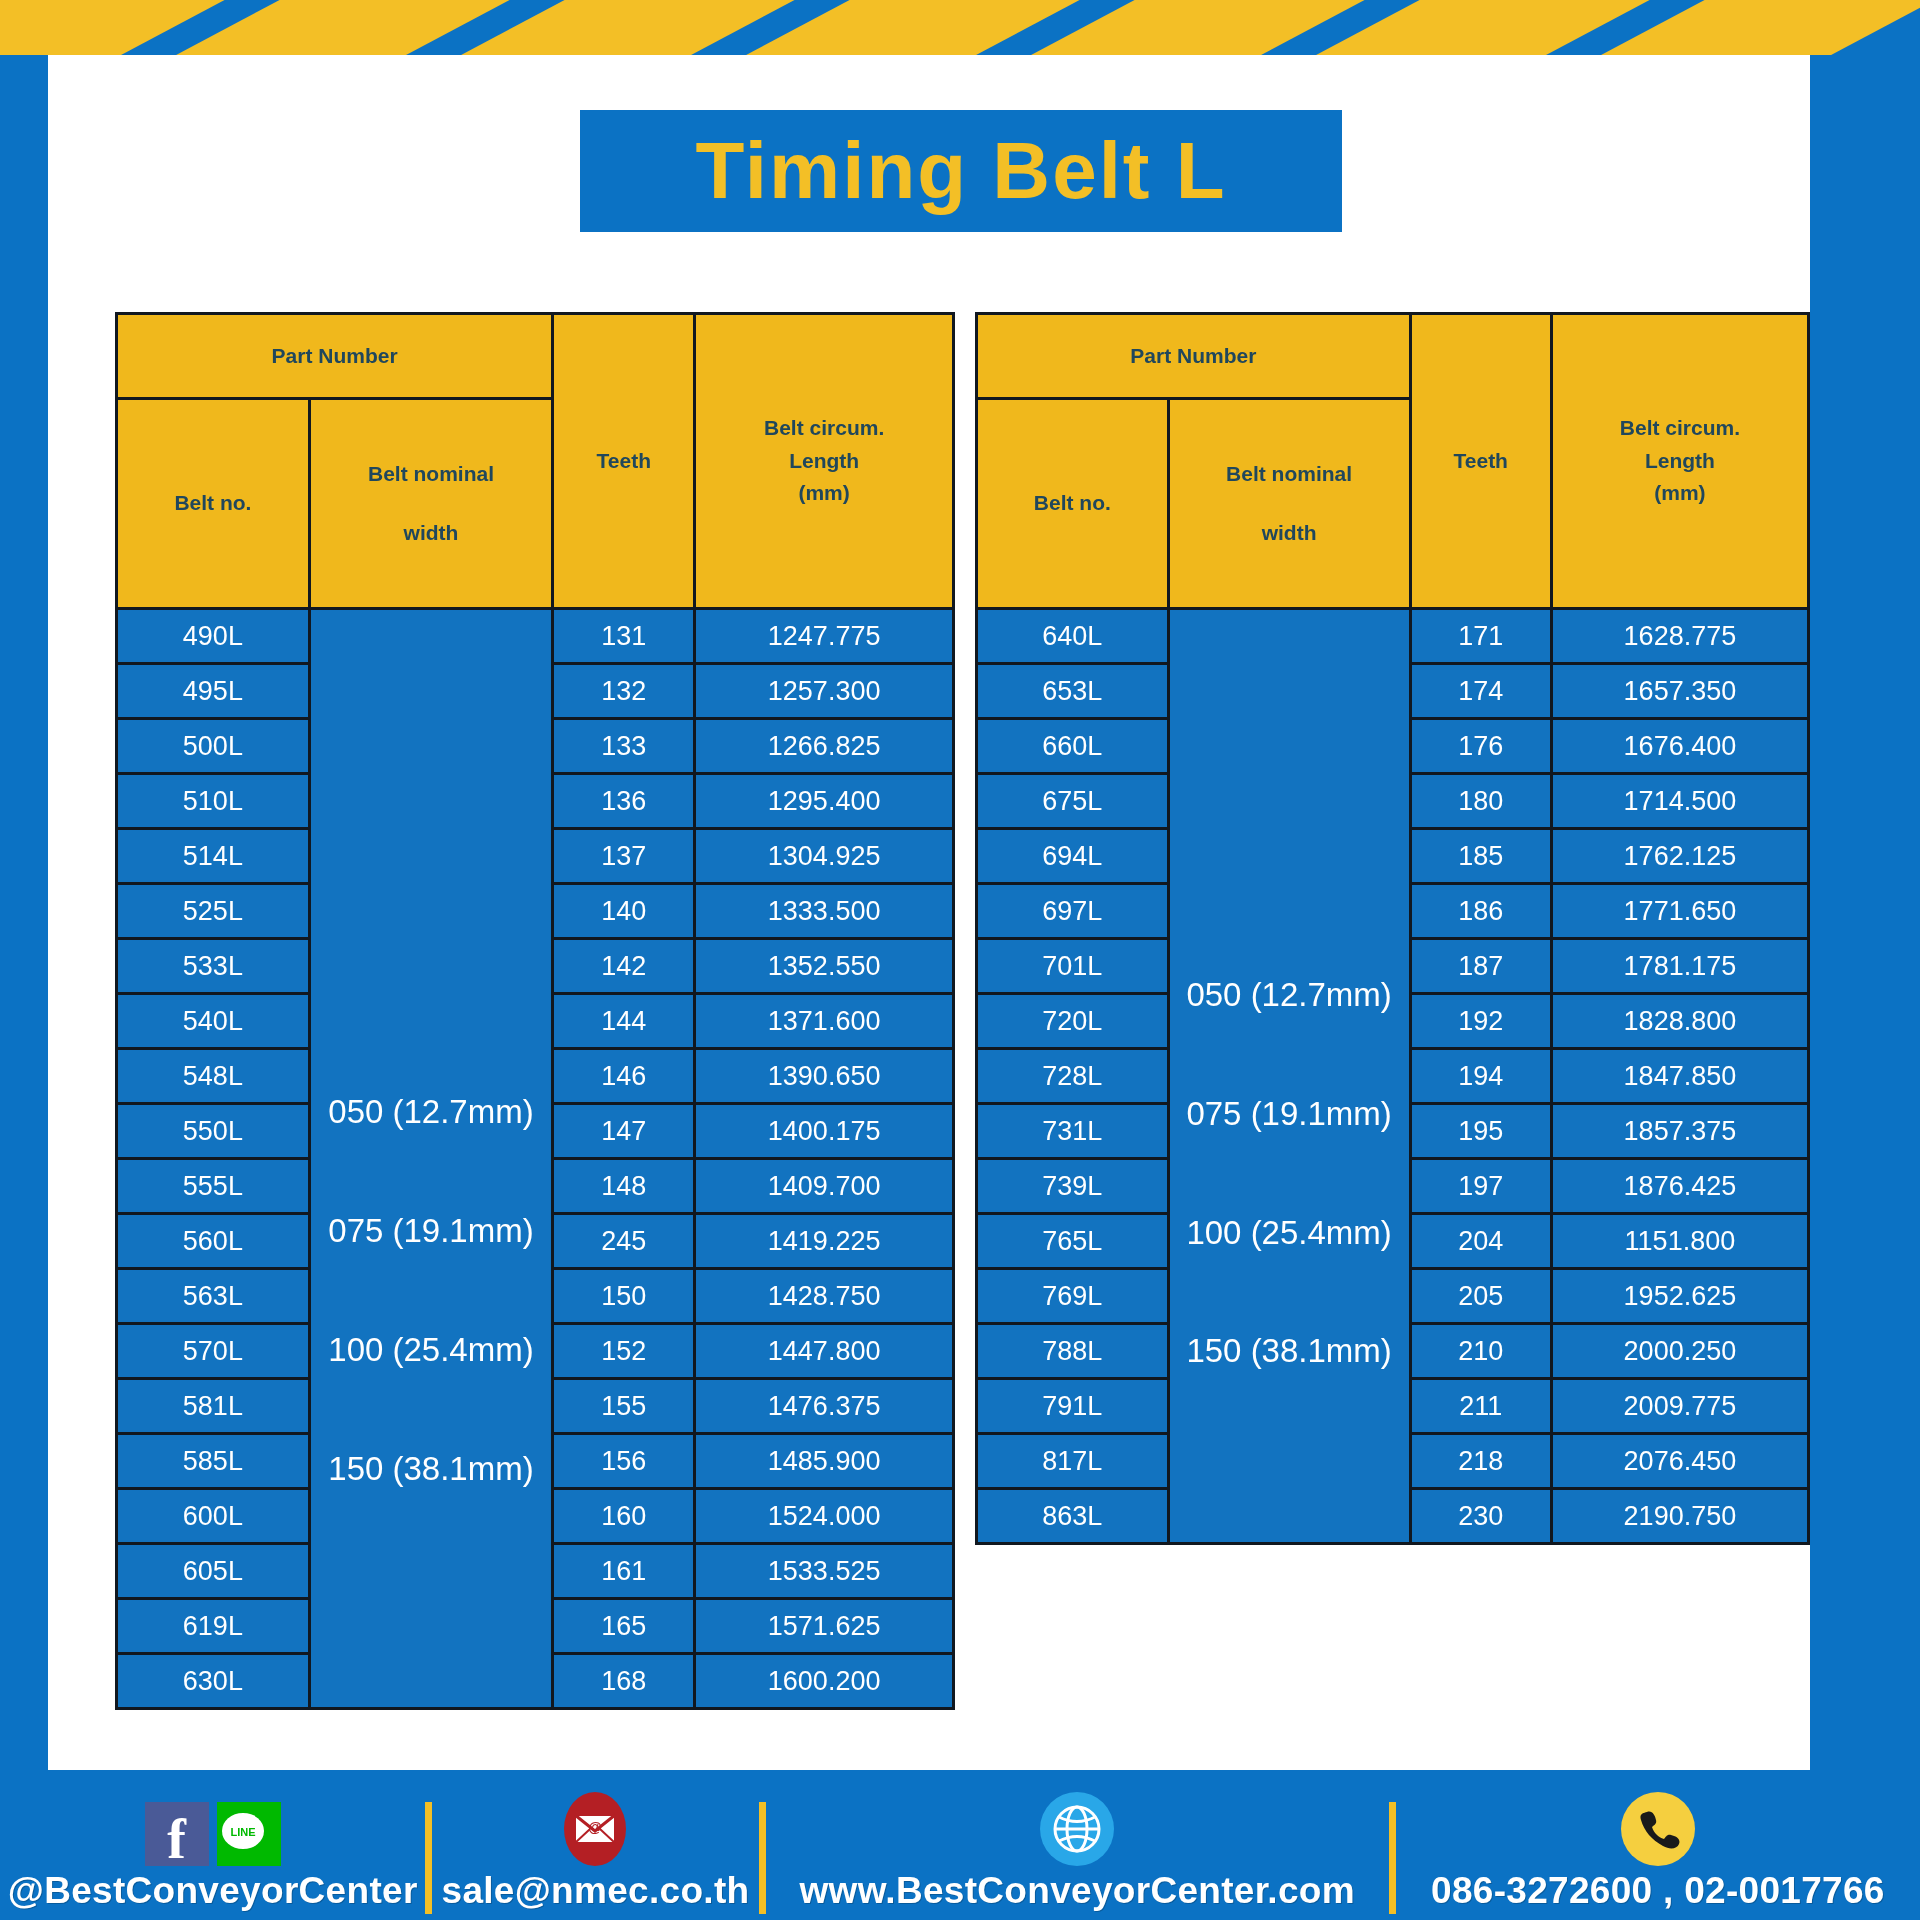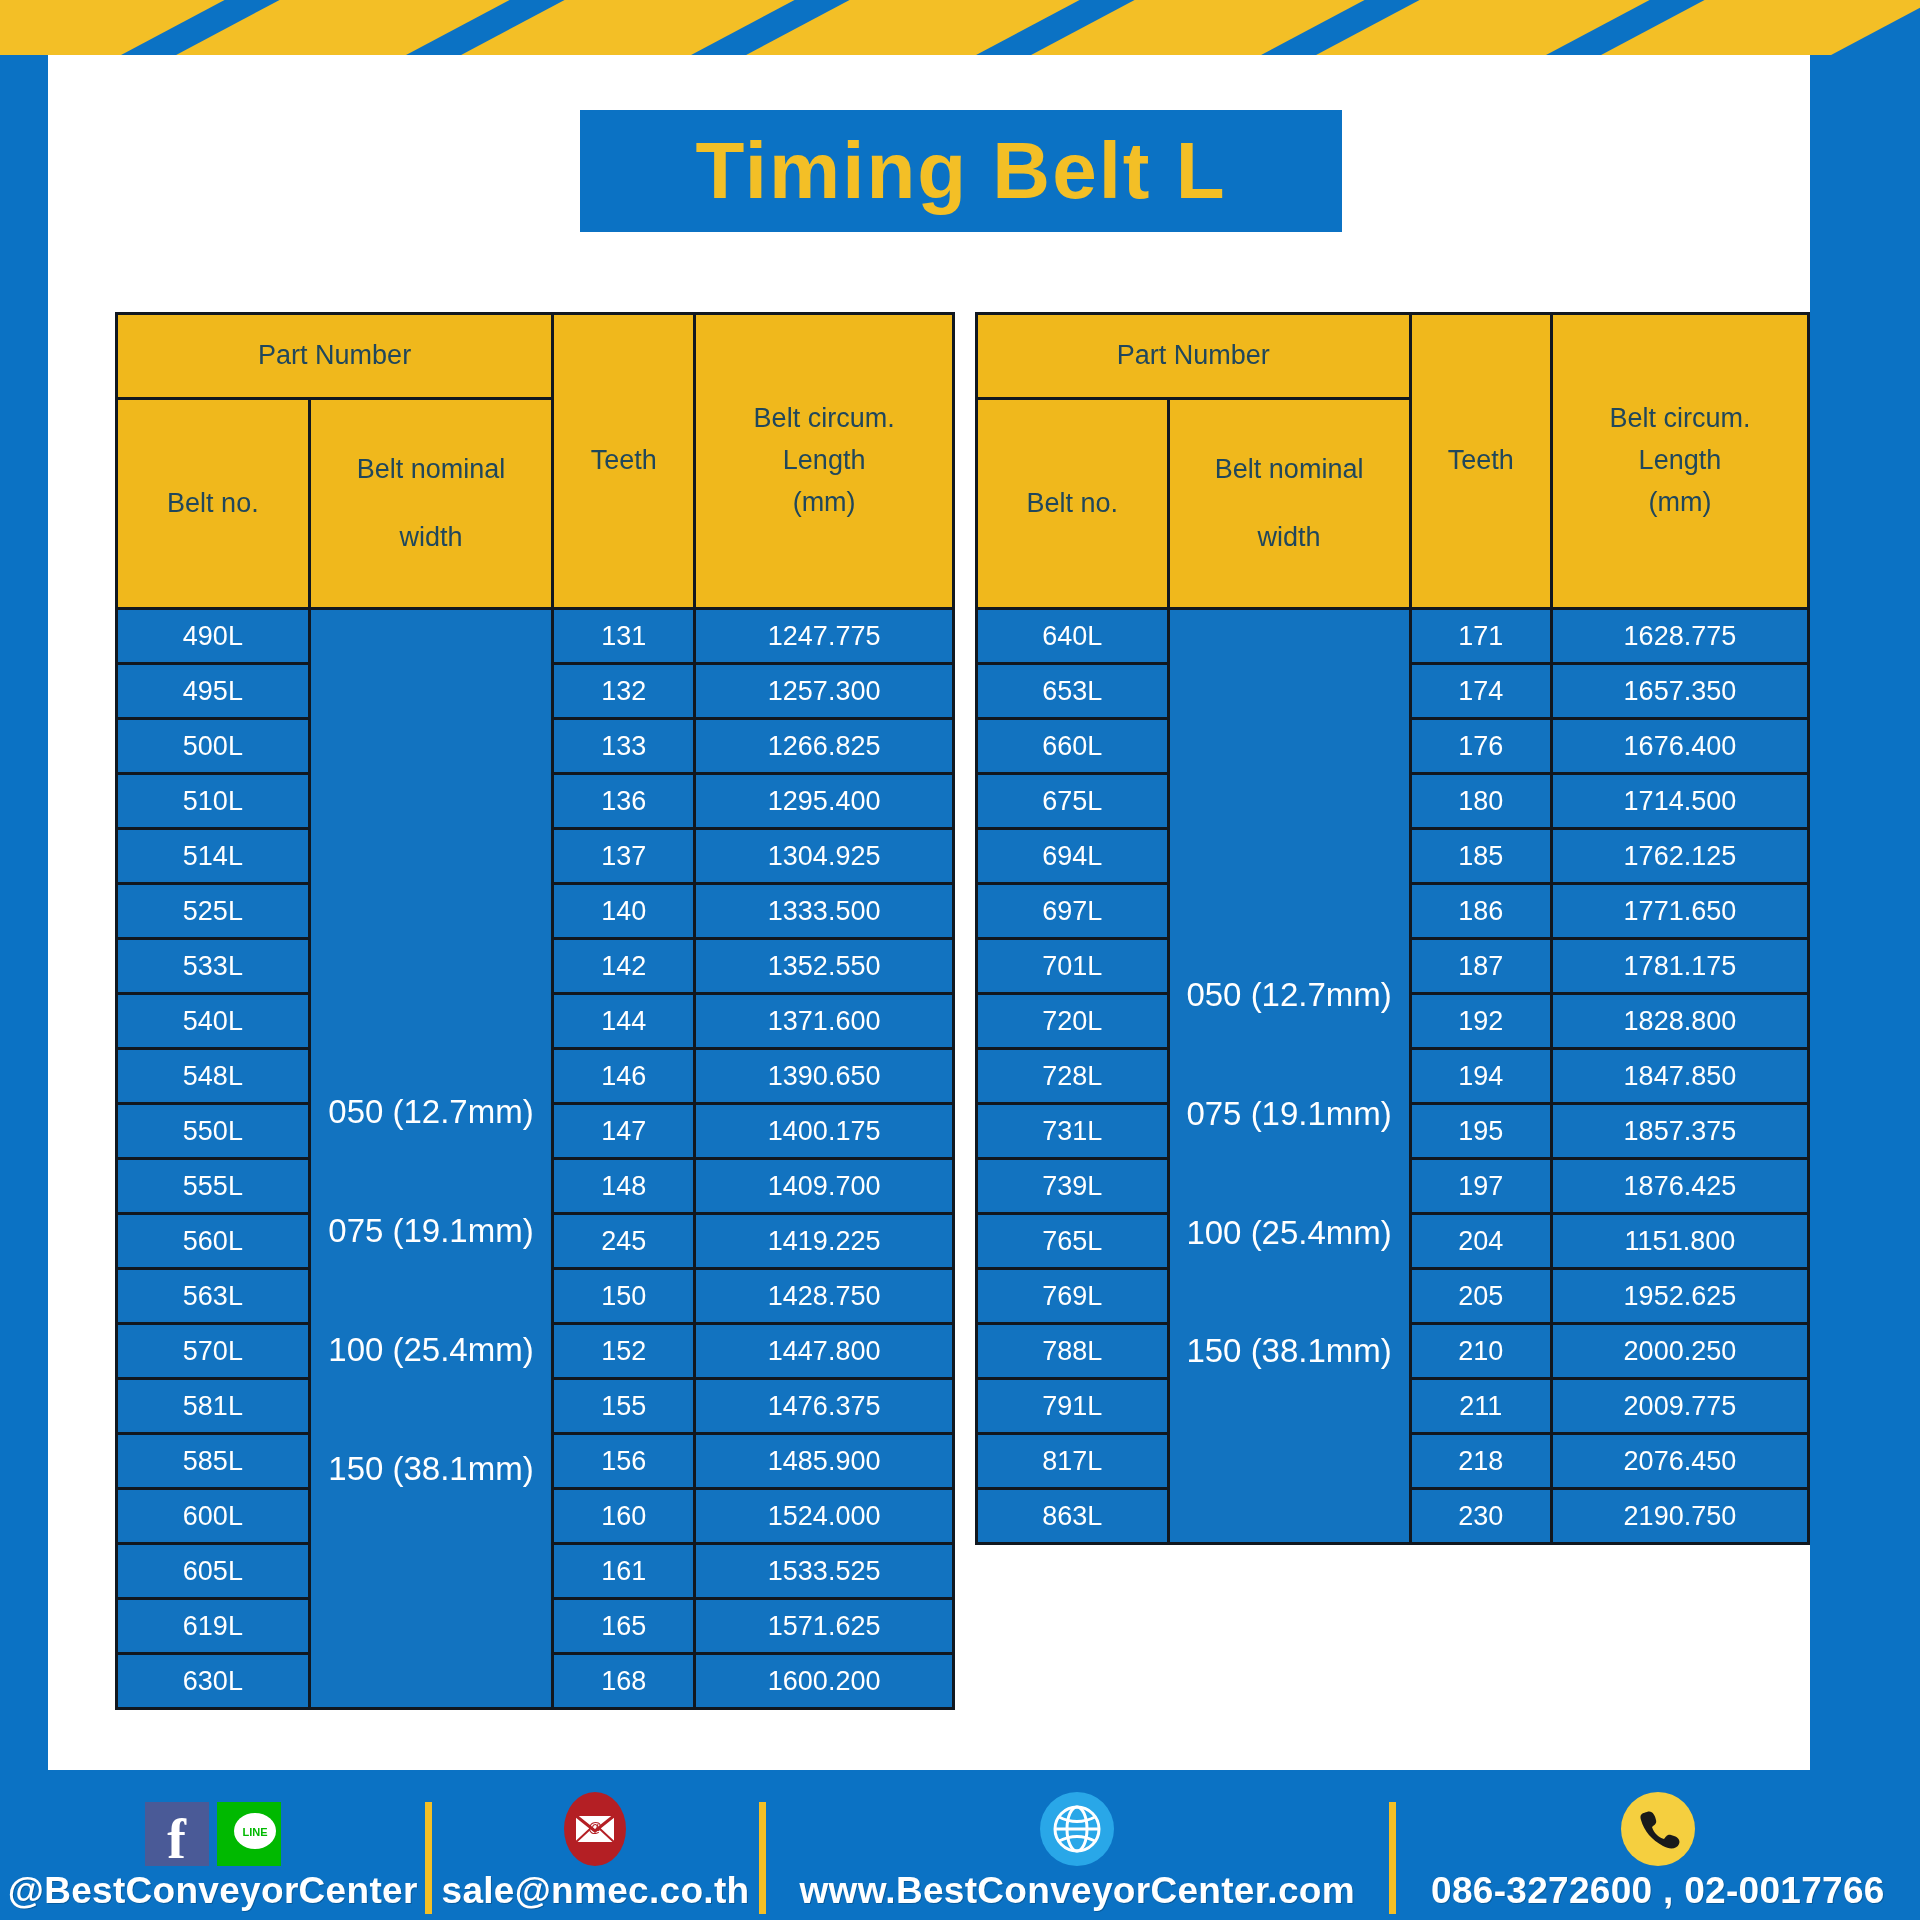--- a/index.html
+++ b/index.html
@@ -75,22 +75,22 @@
 
   .tbl th, .tbl td {
     border: 3px solid #111820;
     text-align: center;
     vertical-align: middle;
     padding: 0;
   }
   .tbl th {
     background: #f0b81c;
     color: #20475c;
-    font-weight: normal;
-    font-size: 27px;
+    font-weight: bold;
+    font-size: 21px;
     line-height: 1.55;
   }
   .tbl td {
     background: #1273c0;
     color: #ffffff;
     font-weight: normal;
     font-size: 27px;
     height: 55px;
   }
   .tbl td.width-cell {
@@ -154,21 +154,21 @@
     width: 64px; height: 64px;
     background: #4a5a97;
     display: flex; align-items: flex-end; justify-content: center;
     color: #fff; font-size: 56px; font-weight: bold;
     font-family: "Liberation Serif", serif;
     line-height: .95;
   }
   .line-icon {
     width: 64px; height: 64px;
     background: #00b900;
-    display: flex; align-items: center; justify-content: flex-end;
+    display: flex; align-items: center; justify-content: flex-start;
   }
   .mail-icon {
     width: 62px; height: 74px;
     border-radius: 50%;
     background: #b41f24;
     display: flex; align-items: center; justify-content: center;
   }
   .globe-icon {
     width: 74px; height: 74px;
     border-radius: 50%;

